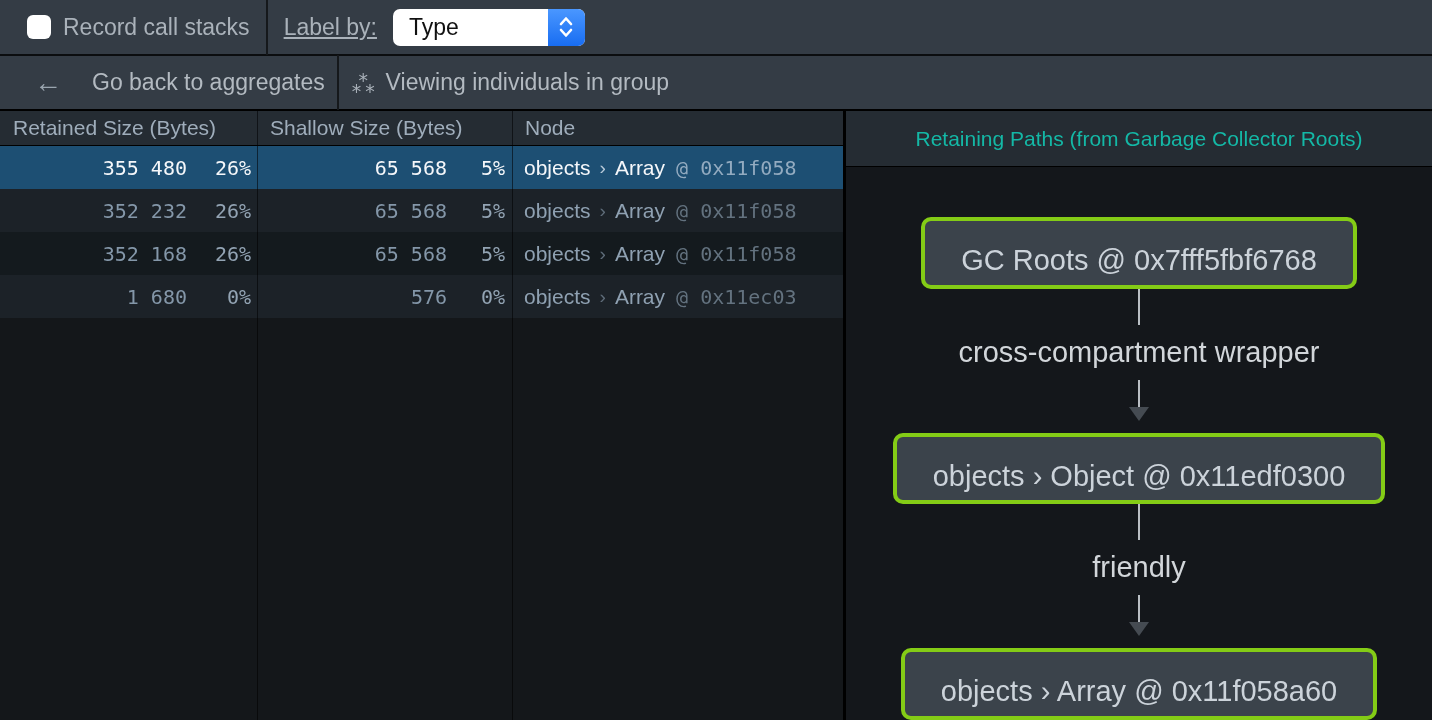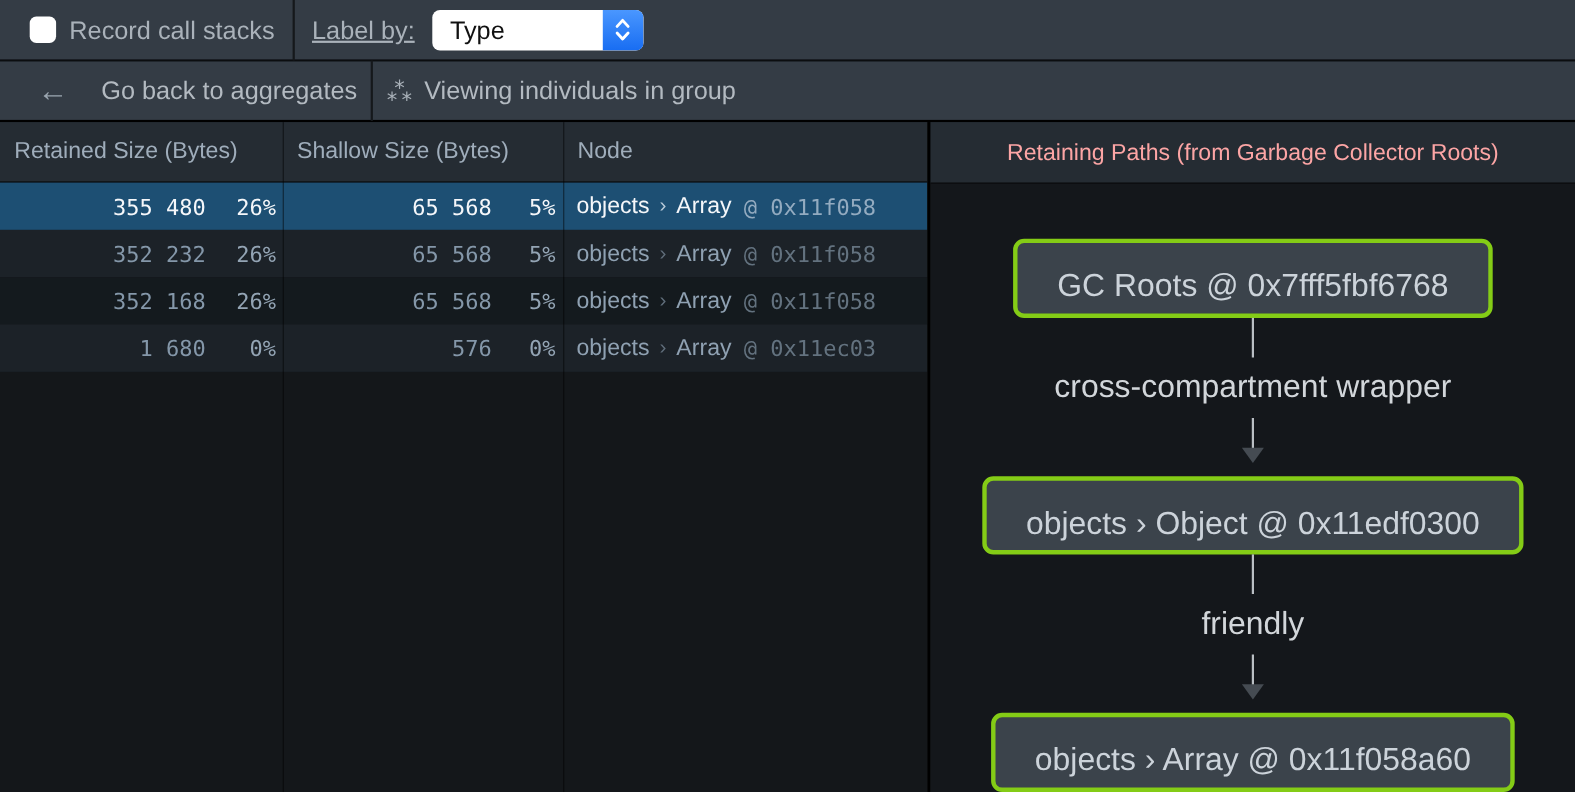--- a/index.html
+++ b/index.html
@@ -50,21 +50,21 @@
   .content { flex: 1; display: flex; min-height: 0; }
   .table-pane { width: 843px; flex: none; position: relative; background: #14171a; overflow: hidden; }
   .splitter { width: 3px; background: #000000; flex: none; }
   .paths-pane { flex: 1; display: flex; flex-direction: column; background: #14171b; min-width: 0; }
 
   .col-line { position: absolute; top: 0; bottom: 0; width: 1px; background: rgba(0,0,0,0.55); z-index: 5; }
   .col-line-1 { left: 257px; }
   .col-line-2 { left: 512px; }
 
   .table-header {
-    height: 55px; background: #252c33; border-bottom: 1px solid #000000;
+    height: 35px; background: #252c33; border-bottom: 1px solid #000000;
     display: flex; align-items: center; color: #9fadbb; font-size: 21px;
   }
   .th { padding-left: 13px; white-space: nowrap; overflow: hidden; height: 100%; display: flex; align-items: center; }
   .th-retained { width: 257px; flex: none; }
   .th-shallow { width: 255px; flex: none; }
   .th-node { flex: 1; }
 
   .row { height: 43px; display: flex; align-items: stretch; font-size: 21px; }
   .row-odd { background: #141a1e; }
   .row-even { background: #1c2228; }
@@ -85,21 +85,21 @@
 
   .row-selected .num, .row-selected .pct,
   .row-selected .node-group, .row-selected .node-type { color: #f5f7fa; }
   .row-selected .node-sep { color: #b9cbda; }
   .row-selected .node-addr { color: #93abc0; }
 
   
   .paths-header {
     height: 56px; background: #252c33; border-bottom: 1px solid #000000; flex: none;
     display: flex; align-items: center; justify-content: center;
-    color: #fca5a5; font-size: 21px; white-space: nowrap; overflow: hidden;
+    color: #14b8a6; font-size: 21px; white-space: nowrap; overflow: hidden;
   }
   .graph { flex: 1; display: flex; flex-direction: column; align-items: center; background: #14171b; overflow: hidden; }
   .graph-node {
     margin-top: 0; background: #3b434b; border: 4px solid #84cc16; border-radius: 10px;
     color: #ccd3da; font-size: 29px; padding: 23px 36px; white-space: nowrap; max-width: 560px; overflow: hidden;
   }
   .graph-node-first { margin-top: 50px; }
   .edge { display: flex; flex-direction: column; align-items: center; }
   .edge-line { width: 2px; background: #babfc4; }
   .edge-line-top { height: 36px; }

